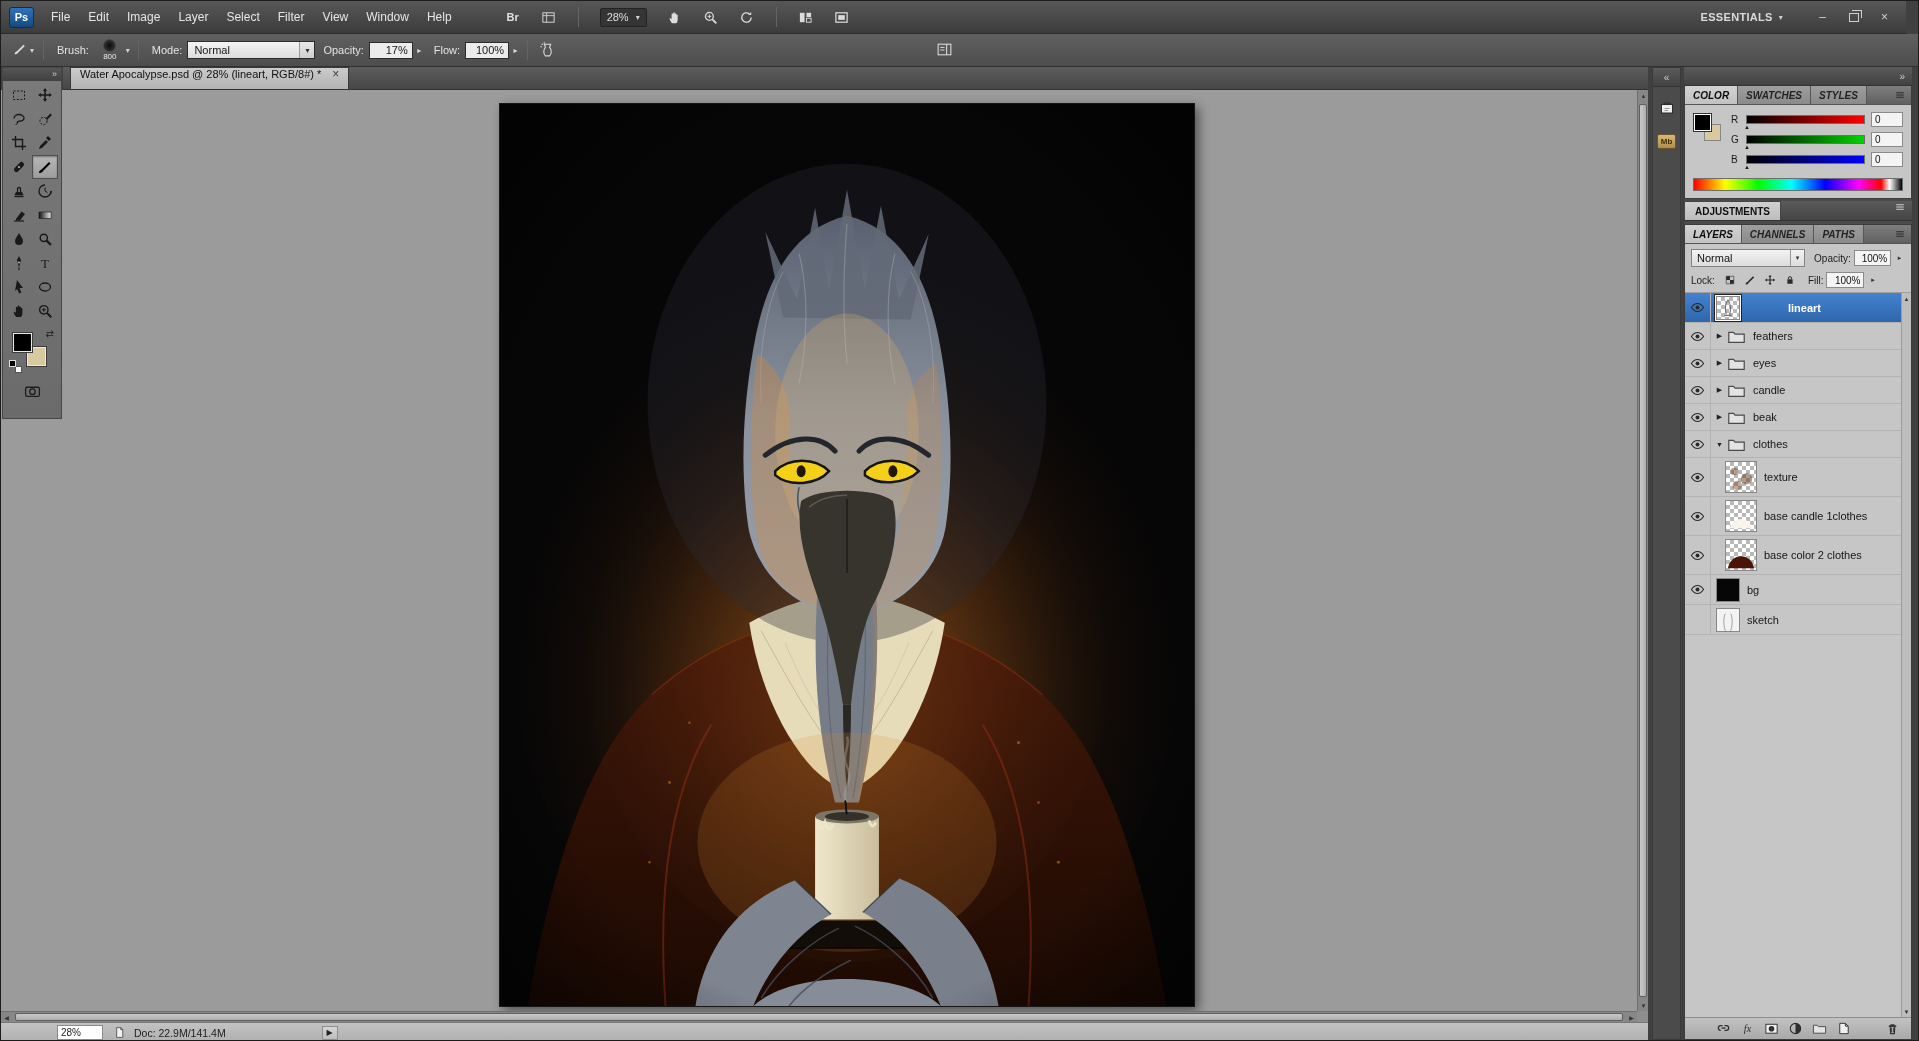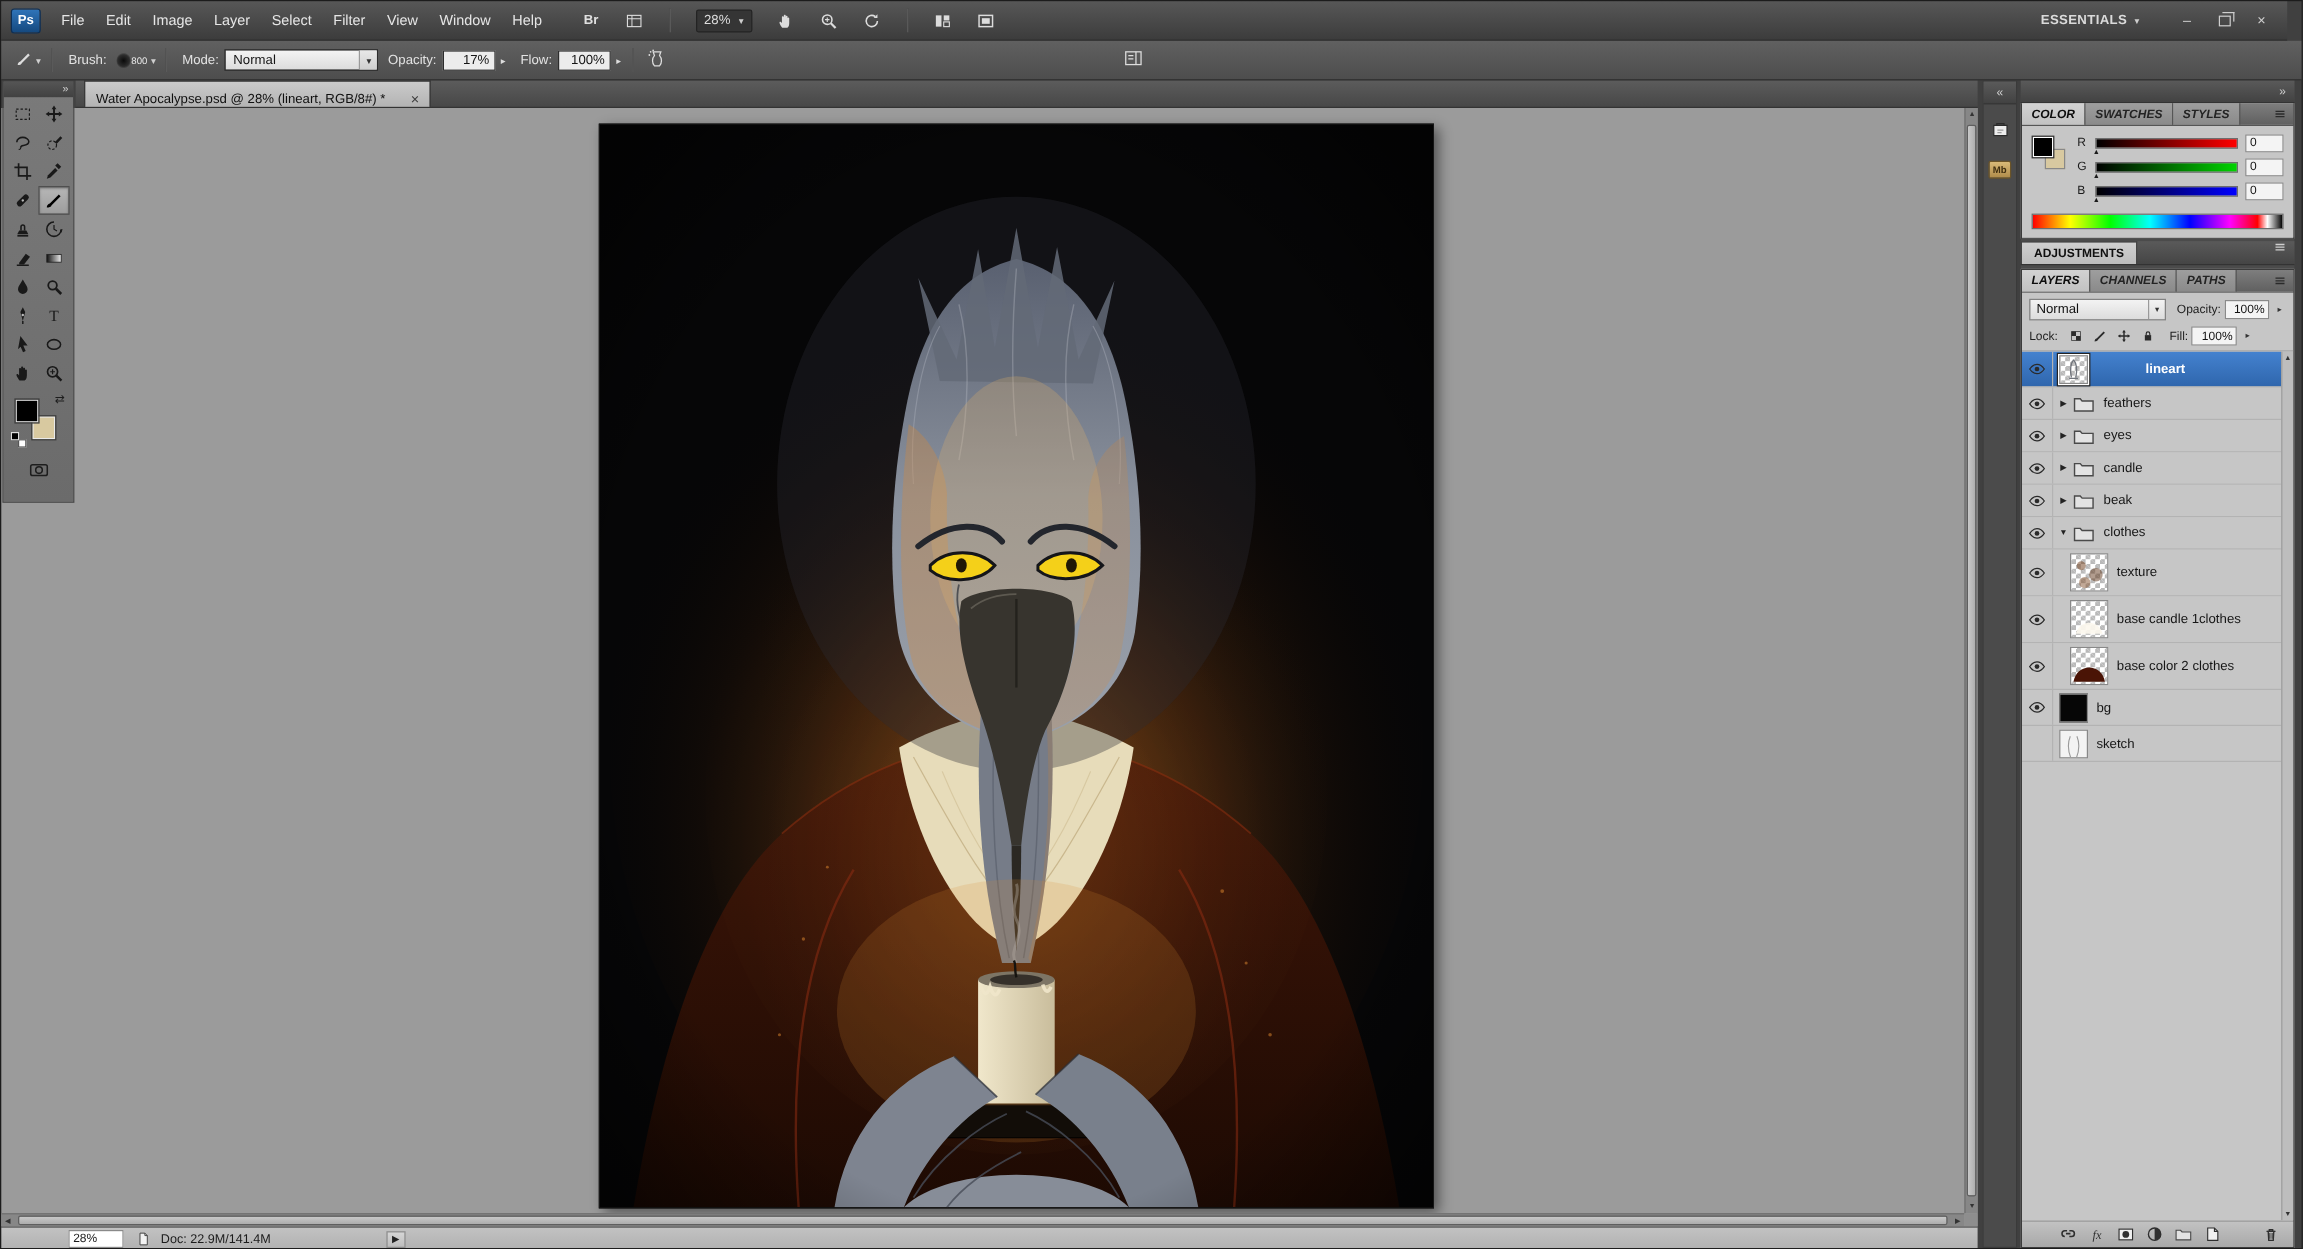--- a/index.html
+++ b/index.html
@@ -8,21 +8,21 @@
 .app{position:relative;width:1919px;height:1041px;background:#404040;border:1px solid #1c1c1c;overflow:hidden;}
 .ic{display:inline-flex;align-items:center;justify-content:center;line-height:0;}
 
 
 .appbar{position:absolute;left:0;top:0;right:12px;height:33px;background:linear-gradient(#575757,#3c3c3c);
  border-bottom:1px solid #2a2a2a;display:flex;align-items:center;padding:0 8px;z-index:20;}
 .pslogo{width:25px;height:21px;border-radius:3px;background:linear-gradient(#2f74b9,#15497f);color:#fff;
  font-size:11px;font-weight:bold;display:flex;align-items:center;justify-content:center;margin-right:8px;border:1px solid #0e2f55;}
 .menubar{display:flex;height:100%;}
 .menu-item{color:#e6e6e6;font-size:12px;padding:0 9px;display:flex;align-items:center;cursor:default;}
-.abar-tools{display:flex;align-items:center;margin-left:20px;gap:12px;}
+.abar-tools{display:flex;align-items:center;margin-left:40px;gap:12px;}
 .abtn{height:22px;min-width:24px;display:flex;align-items:center;justify-content:center;color:#dcdcdc;
  font-size:11px;border-radius:3px;padding:0 4px;gap:3px;}
 .brlabel{font-weight:bold;font-size:11px;color:#e0e0e0;}
 .asep{width:1px;height:20px;background:#2c2c2c;border-right:1px solid #646464;margin:0 5px;}
 .zoomdd{height:19px;background:#353535;border:1px solid #232323;border-radius:2px;color:#ddd;font-size:11px;
  display:flex;align-items:center;padding:0 6px;gap:7px;margin:0 4px;}
 .caret{font-size:8px;color:#cfcfcf;}
 .spacer{flex:1;}
 .workspace{color:#dadada;font-size:11px;font-weight:bold;letter-spacing:.3px;display:flex;align-items:center;gap:6px;margin-right:26px;}
 .winbtns{display:flex;align-items:center;gap:4px;}
@@ -37,32 +37,32 @@
 .olabel{margin:0 5px 0 8px;}
 .obox{background:#ececec;color:#151515;border:1px solid #2c2c2c;height:17px;width:44px;display:flex;
  align-items:center;justify-content:flex-end;padding:0 4px;font-size:11px;}
 .oselect{width:128px;background:linear-gradient(#f4f4f4,#dcdcdc);color:#151515;border:1px solid #2c2c2c;height:18px;
  display:flex;align-items:center;padding-left:6px;font-size:11px;}
 .oselect .dd{margin-left:auto;width:15px;height:100%;border-left:1px solid #9a9a9a;display:flex;align-items:center;
  justify-content:center;color:#333;font-size:8px;background:linear-gradient(#e8e8e8,#cfcfcf);}
 .oarrow{width:13px;height:17px;display:flex;align-items:center;justify-content:center;color:#ddd;font-size:8px;}
 .toolpreset{display:flex;align-items:center;gap:3px;padding:2px 4px;color:#ddd;}
 .brushprev{display:flex;align-items:center;gap:3px;padding:1px 3px;}
-.dabwrap{display:flex;flex-direction:row;align-items:center;width:26px;}
+.dabwrap{display:flex;flex-direction:column;align-items:center;width:26px;}
 .dab{width:13px;height:13px;border-radius:50%;
  background:radial-gradient(circle,#0a0a0a 0%,rgba(10,10,10,.55) 55%,rgba(10,10,10,0) 75%);}
 .bsize{font-size:8px;color:#e8e8e8;line-height:9px;}
 .airbrush{color:#ddd;margin-left:6px;}
 .ptoggle{color:#ddd;margin-left:380px;}
 
 
 .tabstrip{position:absolute;left:62px;top:66px;width:1585px;height:23px;background:linear-gradient(#5c5c5c,#474747);
  border-bottom:1px solid #333;display:flex;align-items:flex-end;z-index:10;}
 .doctab{height:22px;background:linear-gradient(#cbcbcb,#b3b3b3);border:1px solid #393939;border-bottom:none;
- display:flex;align-items:flex-end;padding:0 9px;font-size:11px;color:#101010;gap:21px;margin-left:7px;}
+ display:flex;align-items:flex-start;padding:0 9px;font-size:11px;color:#101010;gap:11px;margin-left:7px;}
 .tabclose{color:#3c3c3c;font-size:12px;line-height:12px;}
 
 
 .toolbox{position:absolute;left:1px;top:66px;width:60px;height:352px;background:linear-gradient(#7a7a7a,#6b6b6b);
  border:1px solid #474747;z-index:15;}
 .tbhead{height:13px;background:linear-gradient(#555,#414141);display:flex;justify-content:flex-end;align-items:center;
  padding:0 4px;color:#ccc;font-size:9px;line-height:9px;}
 .toolgrid{display:grid;grid-template-columns:repeat(2,26px);justify-content:center;margin-top:2px;}
 .tool{width:26px;height:24px;display:flex;align-items:center;justify-content:center;color:#191919;}
 .tool.selected{background:linear-gradient(#b7b7b7,#9d9d9d);border:1px solid #4f4f4f;

